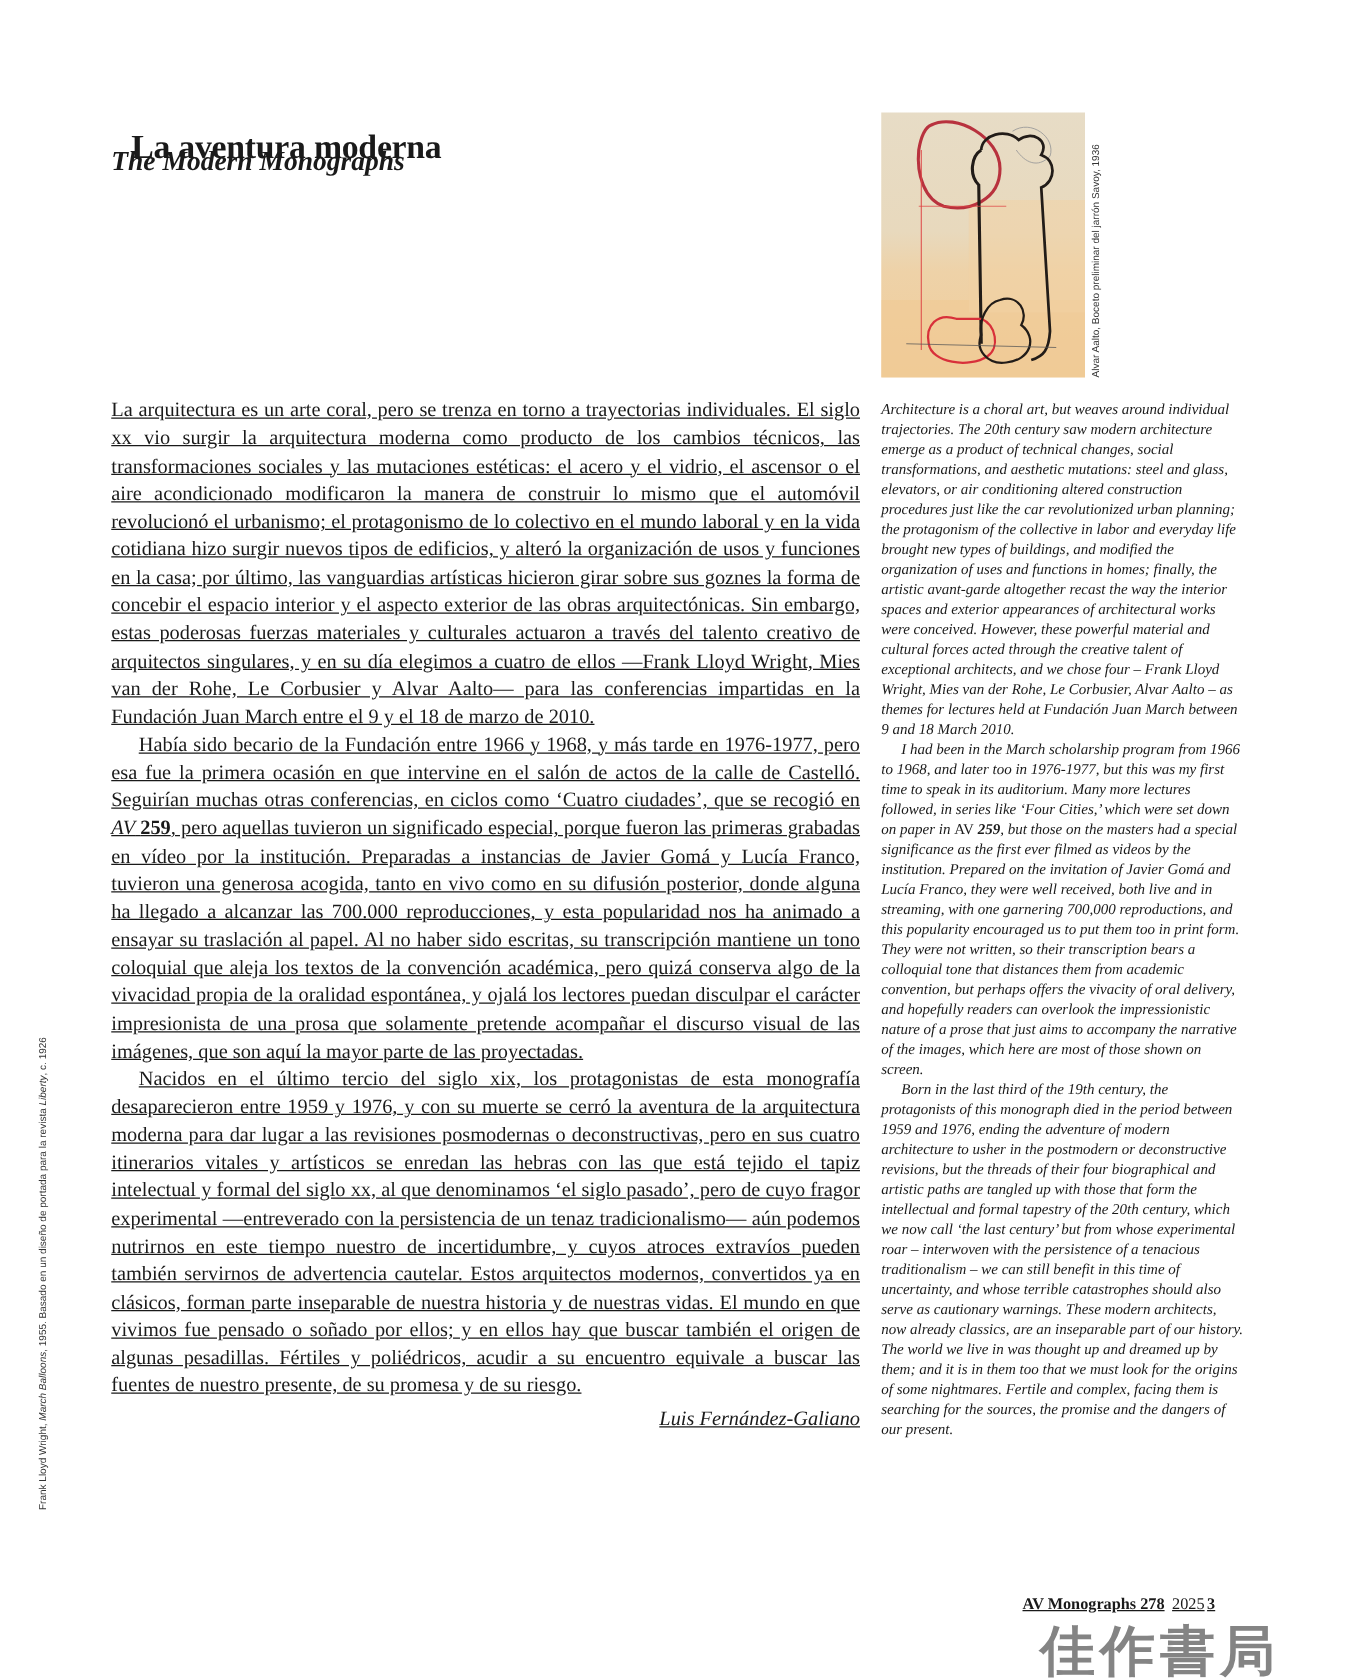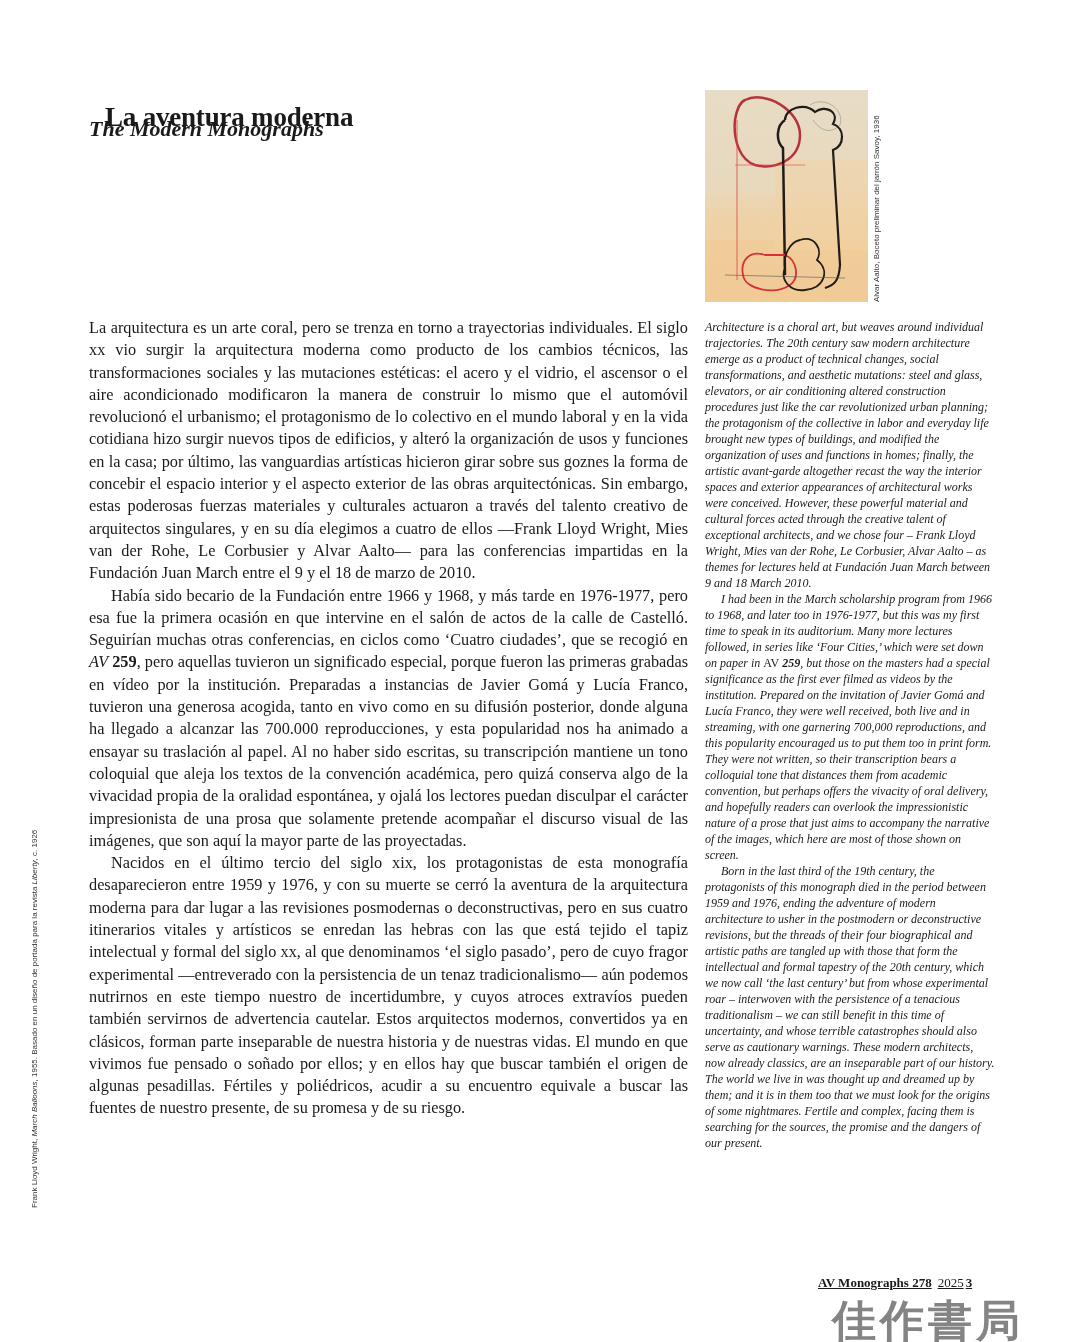--- a/index.html
+++ b/index.html
@@ -32,20 +32,21 @@
     position: absolute; left: 30px; top: 1208px;
     transform-origin: 0 0; transform: rotate(-90deg);
     font-family: "Liberation Sans", sans-serif; font-size: 8px; color: #333;
     white-space: nowrap;
   }
   .caption-left i, .caption-right i { font-style: italic; }
   .es-col {
     position: absolute; left: 89px; top: 317px; width: 599px;
     font-size: 16.3px; line-height: 22.3px; text-align: justify;
     hyphens: manual;
+    text-decoration: underline;
   }
   .es-col p { margin: 0; }
   .es-col p + p { text-indent: 22px; }
   .signature {
     text-align: right; font-style: italic; margin-top: 4px !important; text-indent: 0 !important;
   }
   .en-col {
     position: absolute; left: 705px; top: 319px; width: 290px;
     font-size: 12px; line-height: 16px; font-style: italic;
   }
@@ -89,20 +90,21 @@
   </svg>
 </div>
 <div class="caption-right">Alvar Aalto, Boceto preliminar del jarrón Savoy, 1936</div>
 
 <div class="caption-left"><span>Frank Lloyd Wright, </span><i>March Balloons</i><span>, 1955. Basado en un diseño de portada para la revista </span><i>Liberty</i><span>, c. 1926</span></div>
 
 <div class="es-col">
   <p>La arquitectura es un arte coral, pero se trenza en torno a trayectorias individuales. El siglo xx vio surgir la arquitectura moderna como producto de los cambios téc­nicos, las transformaciones sociales y las mutaciones estéticas: el acero y el vidrio, el ascensor o el aire acondicionado modificaron la manera de construir lo mismo que el automóvil revolucionó el urbanismo; el protagonismo de lo colectivo en el mundo laboral y en la vida cotidiana hizo surgir nuevos tipos de edificios, y alteró la organización de usos y funciones en la casa; por último, las vanguardias artísticas hicieron girar sobre sus goznes la forma de concebir el espacio interior y el aspecto exterior de las obras arquitectónicas. Sin embargo, estas poderosas fuerzas mate­riales y culturales actuaron a través del talento creativo de arquitectos singulares, y en su día elegimos a cuatro de ellos —Frank Lloyd Wright, Mies van der Rohe, Le Corbusier y Alvar Aalto— para las conferencias impartidas en la Fundación Juan March entre el 9 y el 18 de marzo de 2010.</p>
   <p><span>Había sido becario de la Fundación entre 1966 y 1968, y más tarde en 1976-1977, pero esa fue la primera ocasión en que intervine en el salón de actos de la calle de Castelló. Seguirían muchas otras conferencias, en ciclos como ‘Cuatro ciudades’, que se recogió en </span><i>AV</i> <b>259</b><span>, pero aquellas tuvieron un significado especial, porque fueron las primeras grabadas en vídeo por la institución. Preparadas a instancias de Javier Gomá y Lucía Franco, tuvieron una generosa acogida, tanto en vivo como en su difusión posterior, donde alguna ha llegado a alcanzar las 700.000 reproduc­ciones, y esta popularidad nos ha animado a ensayar su traslación al papel. Al no haber sido escritas, su transcripción mantiene un tono coloquial que aleja los textos de la convención académica, pero quizá conserva algo de la vivacidad propia de la oralidad espontánea, y ojalá los lectores puedan disculpar el carácter impresionista de una prosa que solamente pretende acompañar el discurso visual de las imágenes, que son aquí la mayor parte de las proyectadas.</span></p>
   <p>Nacidos en el último tercio del siglo xix, los protagonistas de esta monografía desaparecieron entre 1959 y 1976, y con su muerte se cerró la aventura de la ar­quitectura moderna para dar lugar a las revisiones posmodernas o deconstructivas, pero en sus cuatro itinerarios vitales y artísticos se enredan las hebras con las que está tejido el tapiz intelectual y formal del siglo xx, al que denominamos ‘el siglo pasado’, pero de cuyo fragor experimental —entreverado con la persistencia de un tenaz tradicionalismo— aún podemos nutrirnos en este tiempo nuestro de in­certidumbre, y cuyos atroces extravíos pueden también servirnos de advertencia cautelar. Estos arquitectos modernos, convertidos ya en clásicos, forman parte inseparable de nuestra historia y de nuestras vidas. El mundo en que vivimos fue pensado o soñado por ellos; y en ellos hay que buscar también el origen de algunas pesadillas. Fértiles y poliédricos, acudir a su encuentro equivale a buscar las fuentes de nuestro presente, de su promesa y de su riesgo.</p>
+  <p class="signature">Luis Fernández-Galiano</p>
 </div>
 
 <div class="en-col">
   <p>Architecture is a choral art, but weaves around individual trajectories. The 20th century saw modern architecture emerge as a product of technical changes, social transformations, and aesthetic mutations: steel and glass, elevators, or air conditioning altered construction procedures just like the car revolutionized urban planning; the protagonism of the collective in labor and everyday life brought new types of buildings, and modified the organization of uses and functions in homes; finally, the artistic avant-garde altogether recast the way the interior spaces and exterior appearances of architectural works were conceived. However, these powerful material and cultural forces acted through the creative talent of exceptional architects, and we chose four – Frank Lloyd Wright, Mies van der Rohe, Le Corbusier, Alvar Aalto – as themes for lectures held at Fundación Juan March between 9 and 18 March 2010.</p>
   <p><span>I had been in the March scholarship program from 1966 to 1968, and later too in 1976-1977, but this was my first time to speak in its auditorium. Many more lectures followed, in series like ‘Four Cities,’ which were set down on paper in </span><span class="up">AV</span> <b>259</b><span>, but those on the masters had a special significance as the first ever filmed as videos by the institution. Prepared on the invitation of Javier Gomá and Lucía Franco, they were well received, both live and in streaming, with one garnering 700,000 reproductions, and this popularity encouraged us to put them too in print form. They were not written, so their transcription bears a colloquial tone that distances them from academic convention, but perhaps offers the vivacity of oral delivery, and hopefully readers can overlook the impressionistic nature of a prose that just aims to accompany the narrative of the images, which here are most of those shown on screen.</span></p>
   <p>Born in the last third of the 19th century, the protagonists of this monograph died in the period between 1959 and 1976, ending the adventure of modern architecture to usher in the postmodern or deconstructive revisions, but the threads of their four biographical and artistic paths are tangled up with those that form the intellectual and formal tapestry of the 20th century, which we now call ‘the last century’ but from whose experimental roar – interwoven with the persistence of a tenacious traditionalism – we can still benefit in this time of uncertainty, and whose terrible catastrophes should also serve as cautionary warnings. These modern architects, now already classics, are an inseparable part of our history. The world we live in was thought up and dreamed up by them; and it is in them too that we must look for the origins of some nightmares. Fertile and complex, facing them is searching for the sources, the promise and the dangers of our present.</p>
 </div>
 
 <div class="watermark">佳作書局</div>
 <div class="folio">

